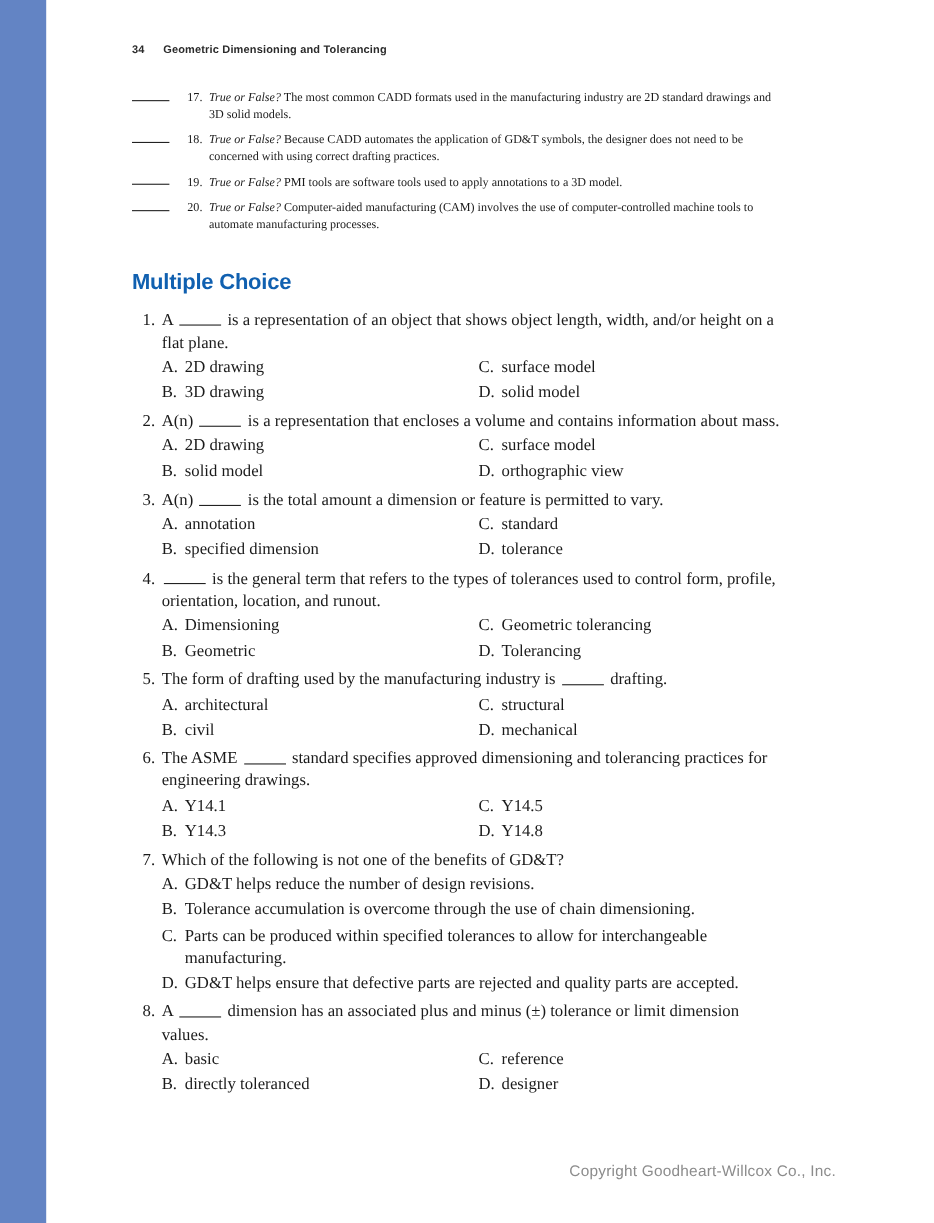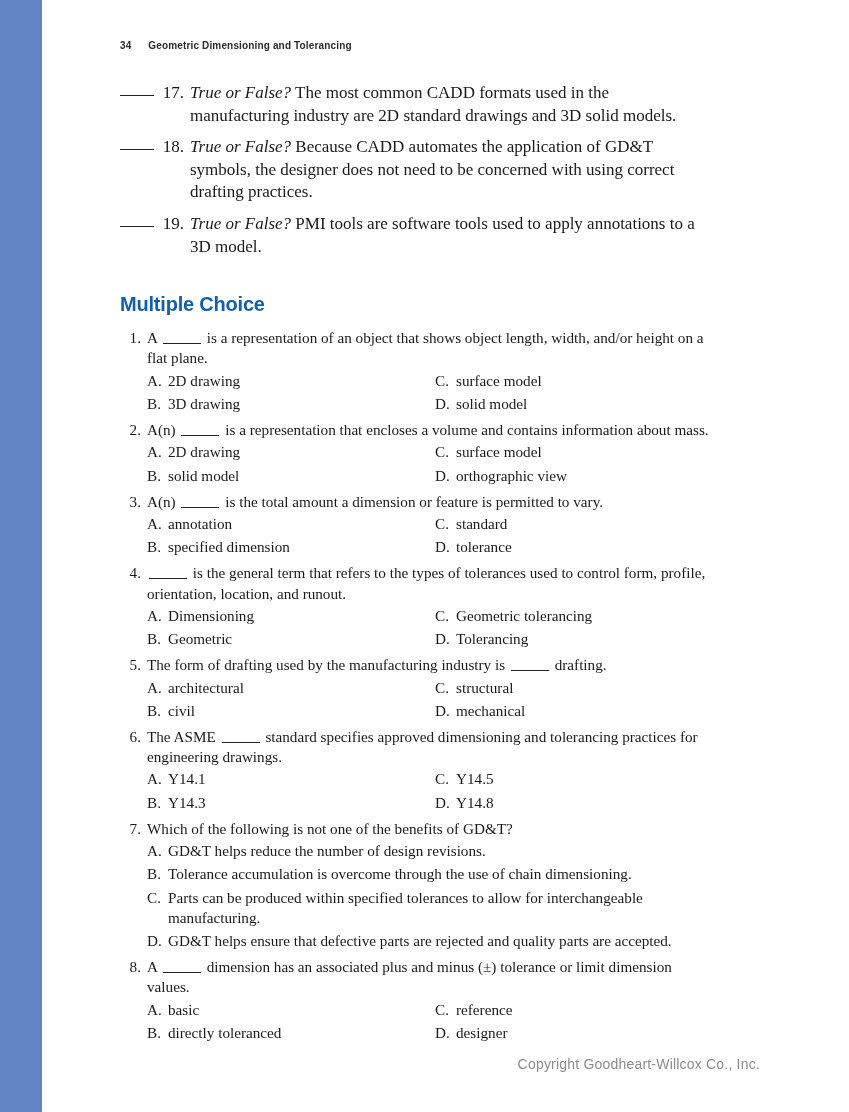--- a/index.html
+++ b/index.html
@@ -55,21 +55,21 @@
     top: 82px;
     width: 590px;
   }
 
   
   .tf-list { }
   .tf-item {
     display: flex;
     align-items: flex-start;
     margin-bottom: 9px;
-    font-size: 17px;
+    font-size: 11px;
     line-height: 1.33;
   }
   .tf-blank {
     flex: 0 0 auto;
     width: 34px;
     margin-right: 6px;
     margin-top: 0.78em;
     border-bottom: 1.2px solid #222;
     height: 0;
   }
@@ -192,20 +192,25 @@
         <div class="tf-item">
           <span class="tf-blank"></span>
           <span class="tf-num">18.</span>
           <span class="tf-body"><span class="tf-prompt">True or False?</span><span> Because CADD automates the application of GD&amp;T symbols, the designer does not need to be concerned with using correct drafting practices.</span></span>
         </div>
         <div class="tf-item">
           <span class="tf-blank"></span>
           <span class="tf-num">19.</span>
           <span class="tf-body"><span class="tf-prompt">True or False?</span><span> PMI tools are software tools used to apply annotations to a 3D model.</span></span>
         </div>
+        <div class="tf-item">
+          <span class="tf-blank"></span>
+          <span class="tf-num">20.</span>
+          <span class="tf-body"><span class="tf-prompt">True or False?</span><span> Computer-aided manufacturing (CAM) involves the use of computer-controlled machine tools to automate manufacturing processes.</span></span>
+        </div>
       </div>
 
     <div class="section-heading">Multiple Choice</div>
 
     <div class="mc-list">
         <div class="mc-item">
           <div class="mc-question">
             <span class="mc-qnum">1.</span>
             <span class="mc-qtext"><span>A </span><span class="blank-sm"></span><span> is a representation of an object that shows object length, width, and/or height on a flat plane.</span></span>
           </div>

